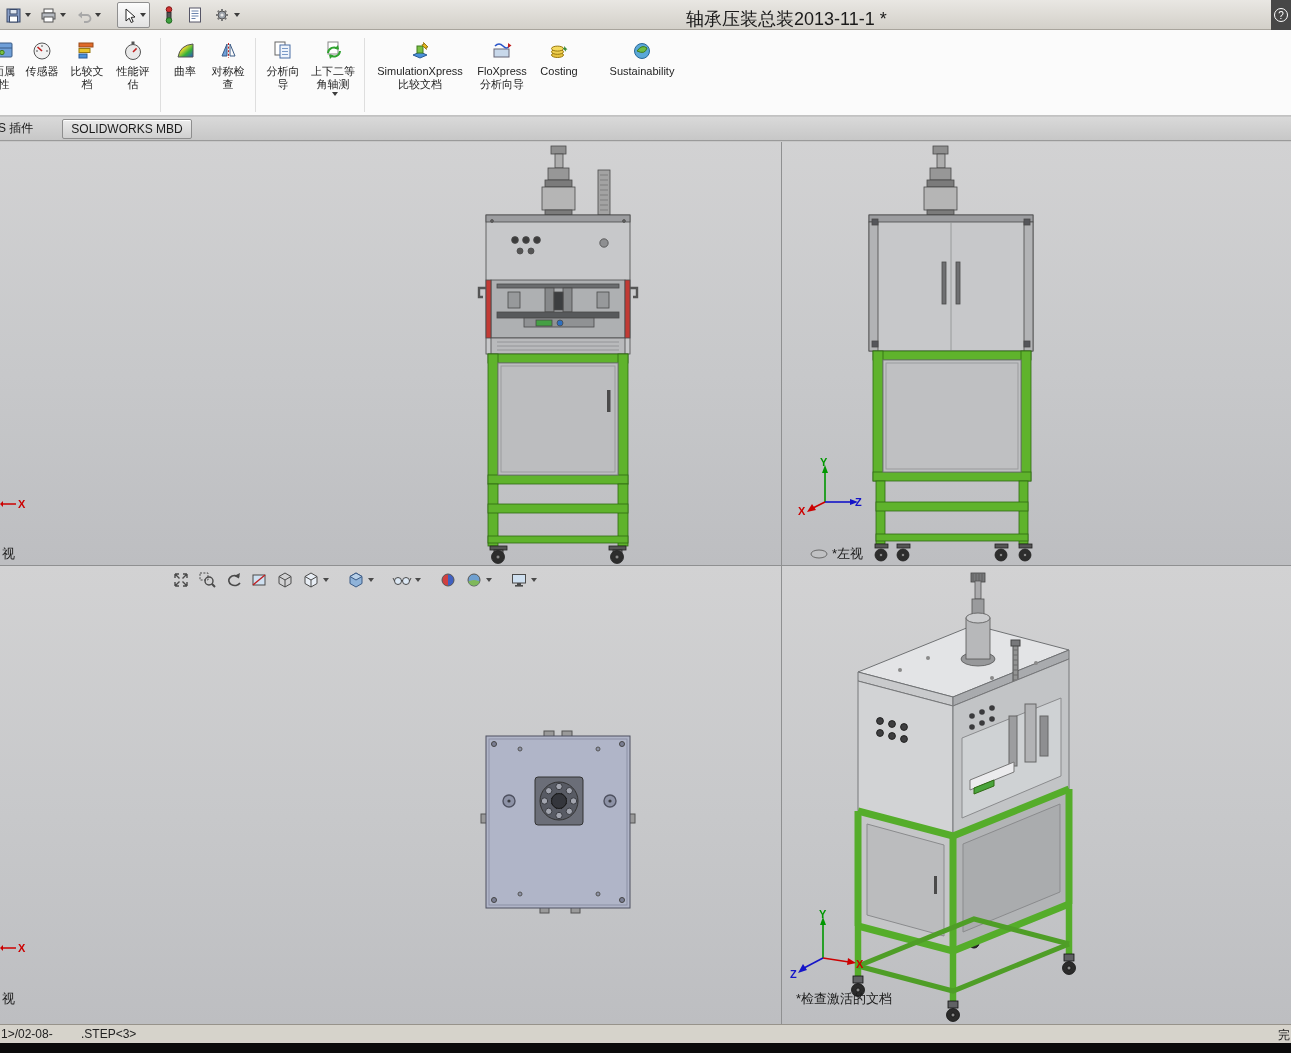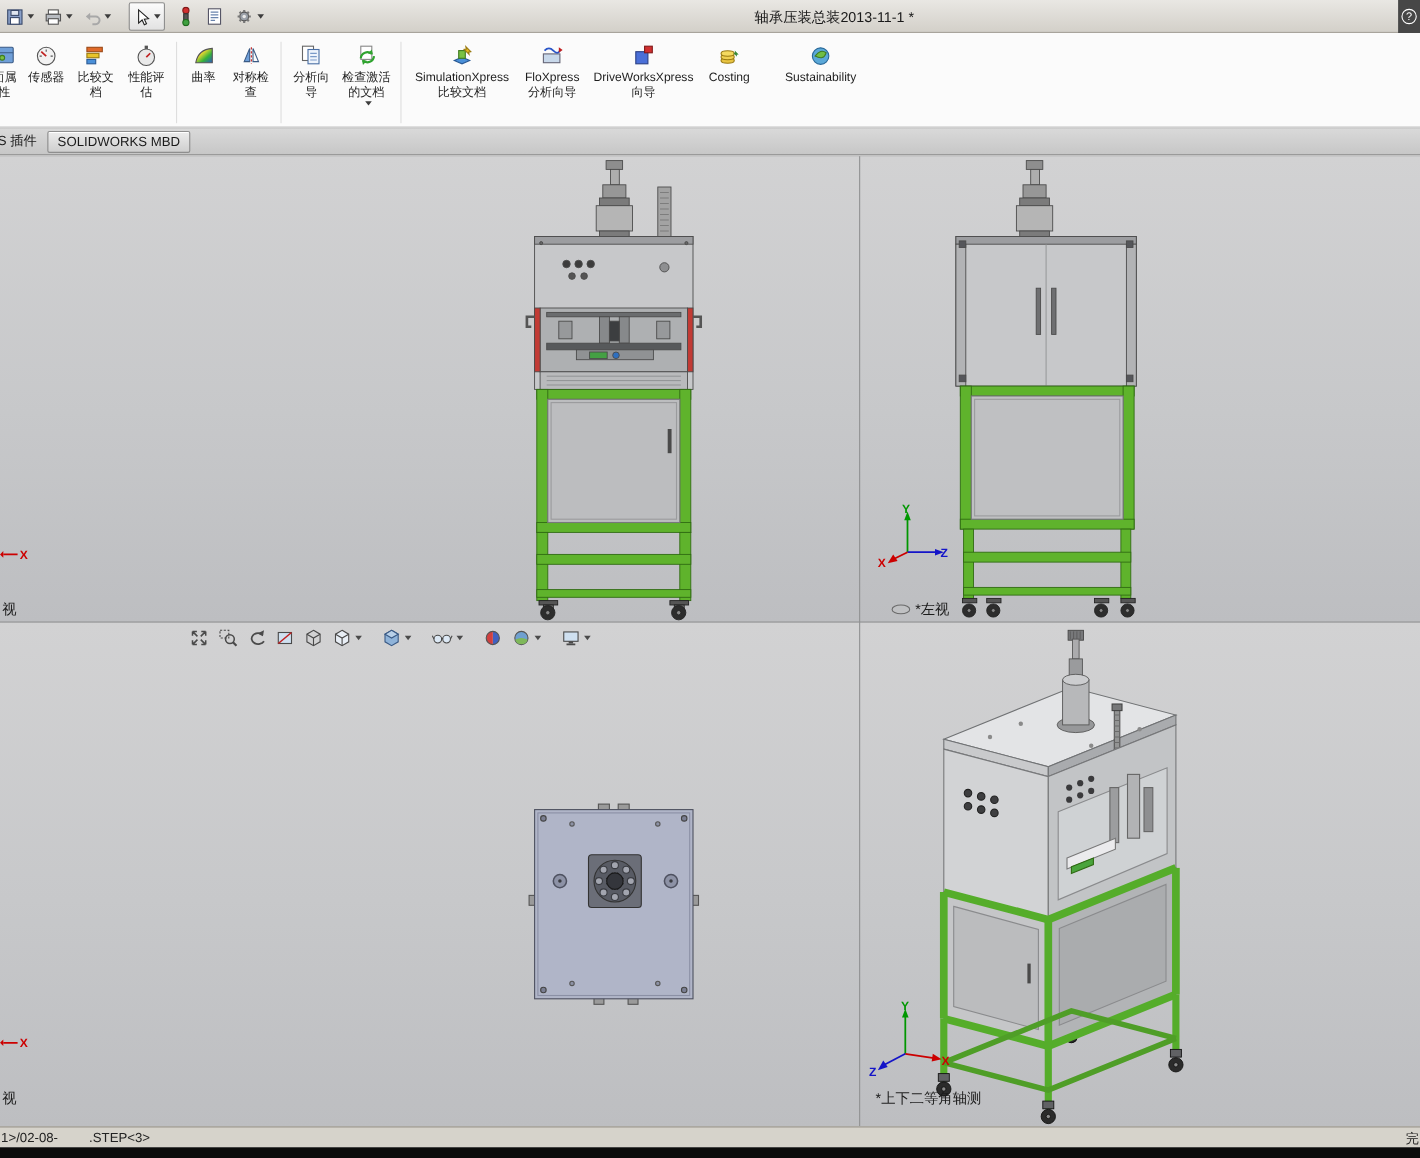--- a/index.html
+++ b/index.html
@@ -6,38 +6,38 @@
 body{width:1291px;height:1053px;font-family:"Liberation Sans","DejaVu Sans",sans-serif;background:#000}
 .app{position:relative;width:1291px;height:1053px;background:#c7c7c7;overflow:hidden}
 
 
 .titlebar{position:absolute;left:0;top:0;width:100%;height:30px;background:linear-gradient(#e9e7e3,#d3d0c9);border-bottom:1px solid #a8a49c}
 .qat{position:absolute;left:2px;top:0;height:30px;display:flex;align-items:center}
 .qbtn{display:flex;align-items:center;height:26px;padding:0 3px;margin-right:3px;border-radius:2px}
 .qbtn svg{display:block}
 .caret{width:0;height:0;border-left:3.5px solid transparent;border-right:3.5px solid transparent;border-top:4px solid #3c3c3c;margin-left:3px}
 .sel-box{border:1px solid #8f8f8f;background:linear-gradient(#fcfcfc,#e2e2e2);border-radius:2px;margin:0 8px 0 10px}
-.title{position:absolute;left:686px;top:7px;font-size:13px;color:#1a1a1a;white-space:nowrap}
+.title{position:absolute;left:686px;top:7px;font-size:18px;color:#1a1a1a;white-space:nowrap}
 .help-box{position:absolute;right:0;top:0;width:20px;height:30px;background:#474747;display:flex;align-items:center;justify-content:center}
 .help-circle{width:14px;height:14px;border:1.5px solid #fff;border-radius:50%;color:#fff;font-size:10px;line-height:11px;display:flex;align-items:center;justify-content:center}
 
 
 .ribbon{position:absolute;left:0;top:30px;width:100%;height:86px;background:#fbfbfb;border-bottom:1px solid #c2c2c2;display:flex;align-items:flex-start;padding-top:5px;overflow:hidden}
 .rbtn{display:flex;flex-direction:column;align-items:center;padding:3px 3px 0 3px;font-size:11px;line-height:12.5px;text-align:center;color:#1e1e1e}
 .rbtn .ric{width:24px;height:24px;margin-bottom:3px;display:flex;align-items:center;justify-content:center}
 .rbtn.disabled{color:#b3b3b3}
 .rbtn .rlabel{word-break:break-all}
 .rsep{width:1px;align-self:stretch;background:#dedede;margin:3px 4px}
 .flyout-caret{margin-top:2px}
 
 
 .tabrow{position:absolute;left:0;top:117px;width:100%;height:24px;background:linear-gradient(#d9d9d9,#c7c7c7);display:flex;align-items:center;border-bottom:1px solid #9a9a9a}
 .tab{font-size:12px;color:#1a1a1a;padding:2px 8px;white-space:nowrap}
 .tab.cut{margin-left:-10px}
-.tab.raised{border:1px solid #8e8e8e;background:linear-gradient(#ececec,#cfcfcf);border-radius:2px;margin-left:2px;box-shadow:inset 0 1px 0 #fff}
+.tab.raised{border:1px solid #8e8e8e;background:linear-gradient(#ececec,#cfcfcf);border-radius:2px;margin-left:21px;box-shadow:inset 0 1px 0 #fff}
 
 
 .workspace{position:absolute;left:0;top:142px;width:1291px;height:882px;background:#8f9091}
 .vp{position:absolute;background:linear-gradient(#d2d2d3 0%,#c7c8ca 55%,#bdbec1 100%);overflow:hidden}
 .vp1{left:0;top:0;width:781px;height:423px}
 .vp2{left:782px;top:0;width:509px;height:423px}
 .vp3{left:0;top:424px;width:781px;height:458px}
 .vp4{left:782px;top:424px;width:509px;height:458px}
 .vp svg.draw{position:absolute;left:0;top:0}
 .vp-label{position:absolute;font-size:13px;color:#1c1c1c;display:flex;align-items:center;gap:4px;white-space:nowrap}
@@ -214,21 +214,21 @@
     <div class="rbtn">
       <span class="ric">
           <svg width="22" height="22">
             <rect x="6" y="3" width="10" height="12" fill="#fff" stroke="#888"></rect>
             <path d="M6 14a6 6 0 0 1 10-4" fill="none" stroke="#2fa32f" stroke-width="2"></path>
             <path d="M16 6l1 4.5-4.5-.8z" fill="#2fa32f"></path>
             <path d="M18 12a6 6 0 0 1-10 4" fill="none" stroke="#2fa32f" stroke-width="2"></path>
             <path d="M8 20l-1-4.5 4.5.8z" fill="#2fa32f"></path>
           </svg>
         </span>
-      <span class="rlabel" style="width:48px">检查激活的文档</span>
+      <span class="rlabel" style="width:48px">上下二等角轴测</span>
       <span class="caret flyout-caret"></span>
     </div>
 
     <div class="rsep"></div>
 
 
     <div class="rbtn">
       <span class="ric">
           <svg width="22" height="22">
             <path d="M4 16L11 13L18 16L11 19Z" fill="#4a90d9" stroke="#2a5a95"></path>
@@ -243,29 +243,20 @@
       <span class="ric">
           <svg width="22" height="22">
             <rect x="3" y="10" width="15" height="8" fill="#c8d8ea" stroke="#667"></rect>
             <path d="M4 7q4-4 8 0t6 0" stroke="#2a55c8" fill="none" stroke-width="1.6"></path>
             <path d="M17 4l3.5 2.5L17 9z" fill="#c02020"></path>
           </svg>
         </span>
       <span class="rlabel" style="width:56px">FloXpress 分析向导</span>
     </div>
 
-    <div class="rbtn">
-      <span class="ric">
-          <svg width="22" height="22">
-            <rect x="4" y="8" width="11" height="11" fill="#4a6fd8" stroke="#2a3f85"></rect>
-            <rect x="12" y="3" width="7" height="6" fill="#d03030" stroke="#801818"></rect>
-          </svg>
-        </span>
-      <span class="rlabel" style="width:98px">DriveWorksXpress 向导</span>
-    </div>
 
     <div class="rbtn">
       <span class="ric">
           <svg width="22" height="22">
             <ellipse cx="9.5" cy="16" rx="6" ry="2.5" fill="#e8c340" stroke="#9a7a10"></ellipse>
             <ellipse cx="9.5" cy="12.8" rx="6" ry="2.5" fill="#f0d050" stroke="#9a7a10"></ellipse>
             <ellipse cx="9.5" cy="9.6" rx="6" ry="2.5" fill="#f5da60" stroke="#9a7a10"></ellipse>
             <path d="M16 7l3.5 3.5-1.7.3.3 1.9-3.5-3.5 1.6-.3z" fill="#3a8a3a"></path>
           </svg>
         </span>
@@ -674,21 +665,21 @@
           <line x1="41" y1="392" x2="67" y2="396" stroke="#cc0000" stroke-width="1.6"></line>
           <path d="M66 392l8 5-9 2z" fill="#cc0000"></path>
           <line x1="41" y1="392" x2="22" y2="402" stroke="#1414c8" stroke-width="1.6"></line>
           <path d="M25 404l-9 3 5-9z" fill="#1414c8"></path>
           <text x="37" y="352" fill="#009700">Y</text>
           <text x="74" y="402" fill="#cc0000">X</text>
           <text x="8" y="412" fill="#1414c8">Z</text>
         </g>
       </svg>
       <div class="vp-label" style="left:14px;top:424px">
-        <span>*上下二等角轴测</span>
+        <span>*检查激活的文档</span>
       </div>
     </div>
 
   </div>
 
   <div class="statusbar">
     <span class="sb-left">1&gt;/02-08-</span>
     <span class="sb-file">.STEP&lt;3&gt;</span>
     <span class="sb-right">完</span>
   </div>

